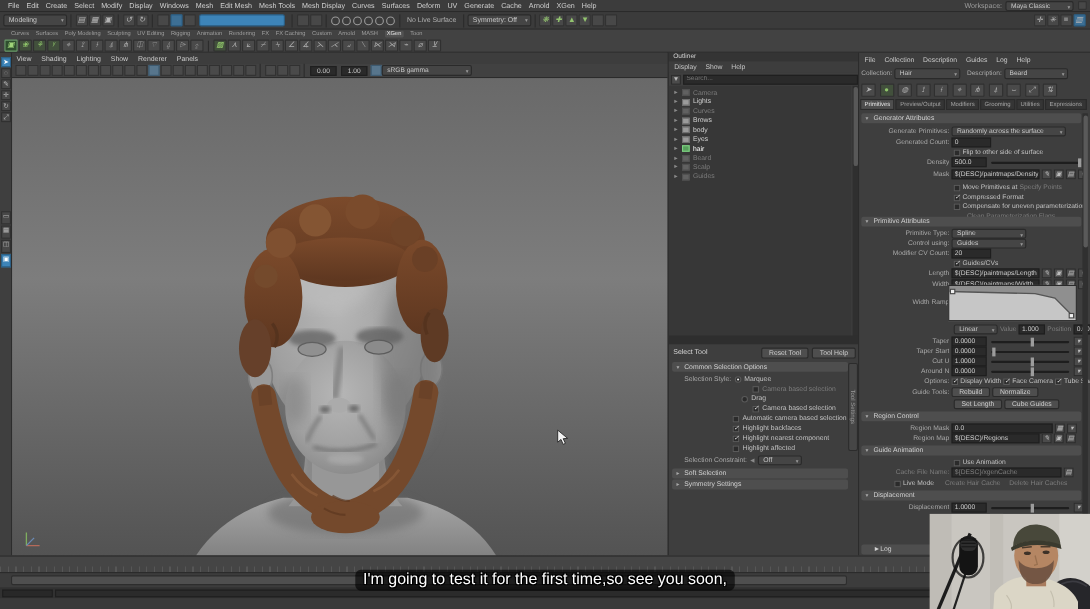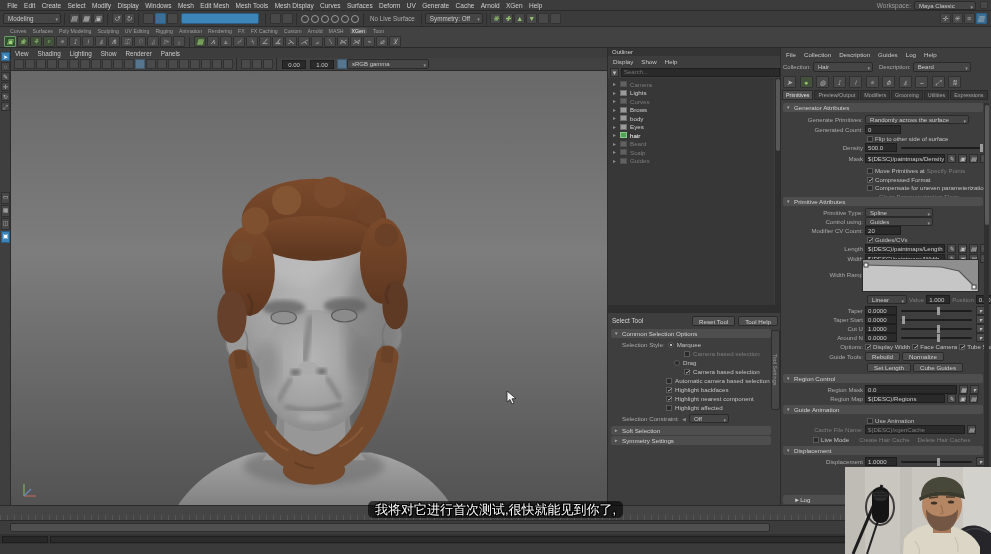--- a/index.html
+++ b/index.html
@@ -753,21 +753,21 @@
   <div id="cmdline" class="abs">
     <span style="width:46px;height:7px;background:#282828;border:1px solid #1e1e1e"></span>
     <span style="flex:1;height:7px;background:#2b2b2b;border:1px solid #1f1f1f"></span>
   </div>
   <div id="helpline" class="abs"></div>
 
   <svg id="cursor" class="abs" width="11" height="15" viewBox="0 0 11 15">
     <path d="M1,1 L1,12 L4,9.5 L6,14 L8,13 L6,8.8 L10,8.5 Z" fill="#f2f2f2" stroke="#222" stroke-width=".8"></path>
   </svg>
 
-  <div id="sub-zh" class="abs sub"><span>我将对它进行首次测试,很快就能见到你了,</span></div>
+  <div id="sub-en" class="abs sub"><span>I'm going to test it for the first time,so see you soon,</span></div>
 
   <svg id="webcam" class="abs" viewBox="0 0 146 87">
     <rect x="0" y="0" width="146" height="87" fill="#c9c6c0"></rect>
     <rect x="55" y="0" width="12" height="87" fill="#bdbab4" opacity=".7"></rect>
     <rect x="118" y="0" width="28" height="87" fill="#d6d3cd" opacity=".8"></rect>
     <rect x="0" y="0" width="20" height="87" fill="#b5b2ac" opacity=".5"></rect>
 
     <path d="M116,62 C126,56 137,58 146,66 L146,87 L110,87 C110,74 110,66 116,62 Z" fill="#26262a"></path>
     <path d="M120,64 C128,60 136,61 143,66" stroke="#3c3c42" stroke-width="1.5" fill="none"></path>
 

